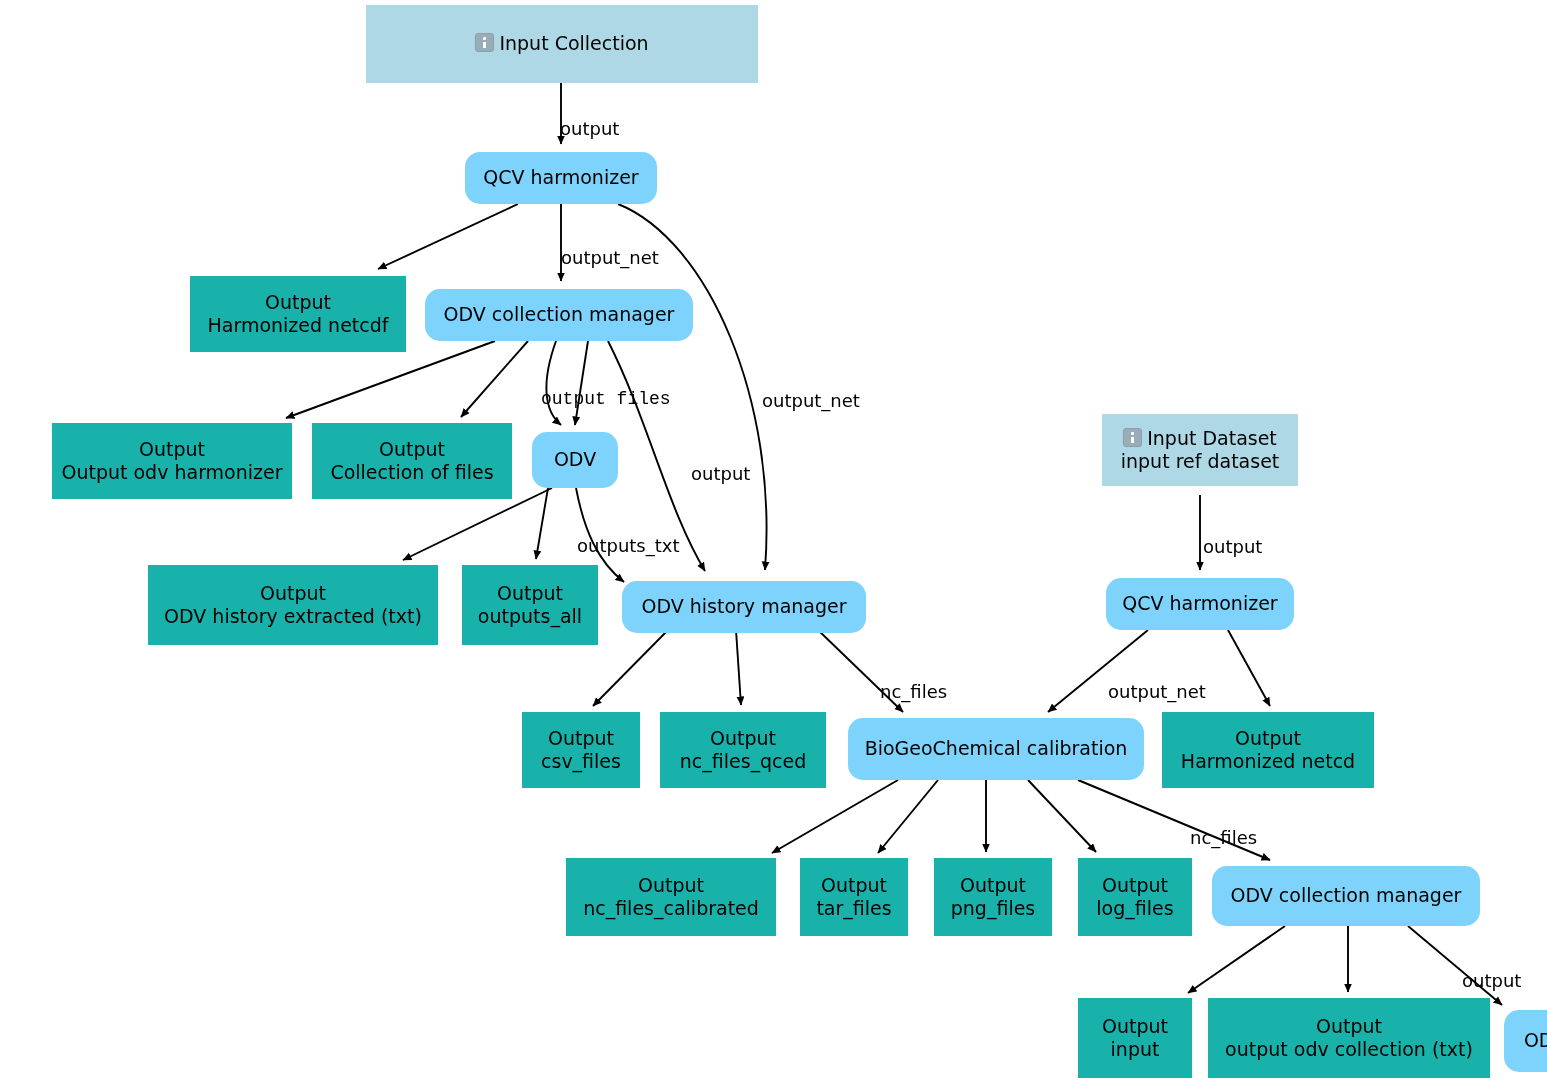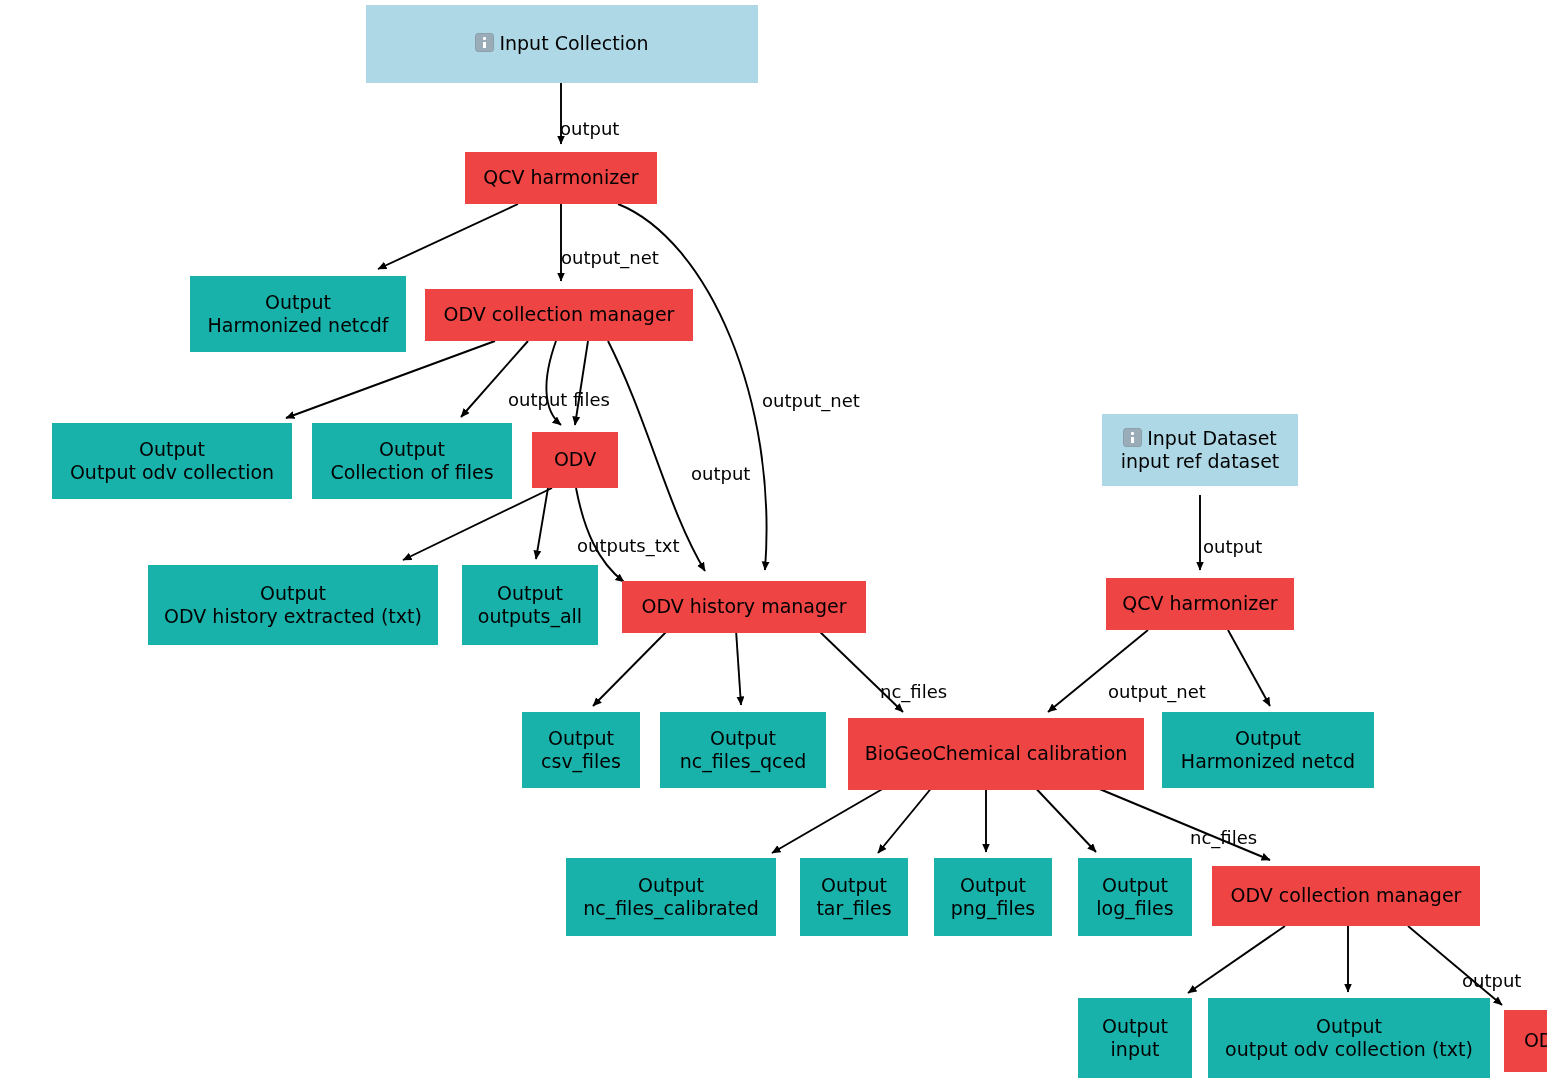--- a/index.html
+++ b/index.html
@@ -3,21 +3,21 @@
 <meta charset="utf-8">
 <style>
   html,body{margin:0;padding:0;background:#ffffff;}
   body{font-family:"DejaVu Sans","Liberation Sans",sans-serif;}
   #canvas{position:relative;width:1547px;height:1085px;background:#ffffff;overflow:hidden;margin-left:48px;}
   svg.edges{position:absolute;left:0;top:0;width:1547px;height:1085px;pointer-events:none;}
   .node{position:absolute;box-sizing:border-box;display:flex;align-items:center;justify-content:center;
         text-align:center;line-height:1.22;color:#000;font-size:19px;}
   .node .lines{padding:0 6px;}
   .n-input{background:#aed8e6;}
-  .n-tool{background:#ef4444;}
+  .n-tool{background:#7dd3fc;border-radius:15px;}
   .n-output{background:#18b2ab;}
   .ico{display:inline-block;width:17px;height:17px;border-radius:3px;
        background:linear-gradient(145deg,#b9c6cf 0%,#8e a0ab 100%);background-color:#9aacb8;
        position:relative;vertical-align:-2px;margin-right:5px;border:1px solid #8ba0ad;}
   .ico:before{content:"";position:absolute;left:7px;top:3px;width:3px;height:3px;background:#fff;border-radius:1px;}
   .ico:after{content:"";position:absolute;left:7px;top:8px;width:3px;height:6px;background:#fff;}
   .elabel{position:absolute;font-size:18px;color:#000;white-space:nowrap;}
   .row1{display:block;}
 </style>
 </head>
@@ -104,21 +104,21 @@
       </div>
     </div>
     <div class="node n-tool" style="left: 377px; top: 289px; width: 268px; height: 52px;">
       <div class="lines">
         <div class="row1">ODV collection manager</div>
       </div>
     </div>
     <div class="node n-output" style="left: 4px; top: 423px; width: 240px; height: 76px;">
       <div class="lines">
         <div class="row1">Output</div>
-        <div>Output odv collection</div>
+        <div>Output odv harmonizer</div>
       </div>
     </div>
     <div class="node n-output" style="left: 264px; top: 423px; width: 200px; height: 76px;">
       <div class="lines">
         <div class="row1">Output</div>
         <div>Collection of files</div>
       </div>
     </div>
     <div class="node n-tool" style="left: 484px; top: 432px; width: 86px; height: 56px;">
       <div class="lines">
@@ -158,21 +158,21 @@
         <div class="row1">Output</div>
         <div>csv_files</div>
       </div>
     </div>
     <div class="node n-output" style="left: 612px; top: 712px; width: 166px; height: 76px;">
       <div class="lines">
         <div class="row1">Output</div>
         <div>nc_files_qced</div>
       </div>
     </div>
-    <div class="node n-tool" style="left: 800px; top: 718px; width: 296px; height: 72px;">
+    <div class="node n-tool" style="left: 800px; top: 718px; width: 296px; height: 62px;">
       <div class="lines">
         <div class="row1">BioGeoChemical calibration</div>
       </div>
     </div>
     <div class="node n-output" style="left: 1114px; top: 712px; width: 212px; height: 76px;">
       <div class="lines">
         <div class="row1">Output</div>
         <div>Harmonized netcd</div>
       </div>
     </div>
@@ -218,21 +218,21 @@
       </div>
     </div>
     <div class="node n-tool" style="left: 1456px; top: 1010px; width: 82px; height: 62px;">
       <div class="lines">
         <div class="row1">ODV</div>
       </div>
     </div>
     <div class="elabel" style="left: 512px; top: 118px;">output</div>
     <div class="elabel" style="left: 513px; top: 247px;">output_net</div>
     <div class="elabel" style="left: 714px; top: 390px;">output_net</div>
-    <div class="elabel" style="left: 460px; top: 389px;">output files</div>
+    <div class="elabel" style="left: 493px; top: 389px; font-family: Liberation Mono, monospace;">output files</div>
     <div class="elabel" style="left: 643px; top: 463px;">output</div>
     <div class="elabel" style="left: 529px; top: 535px;">outputs_txt</div>
     <div class="elabel" style="left: 1155px; top: 536px;">output</div>
     <div class="elabel" style="left: 832px; top: 681px;">nc_files</div>
     <div class="elabel" style="left: 1060px; top: 681px;">output_net</div>
     <div class="elabel" style="left: 1142px; top: 827px;">nc_files</div>
     <div class="elabel" style="left: 1414px; top: 970px;">output</div>
   </div>
 
 </body></html>

